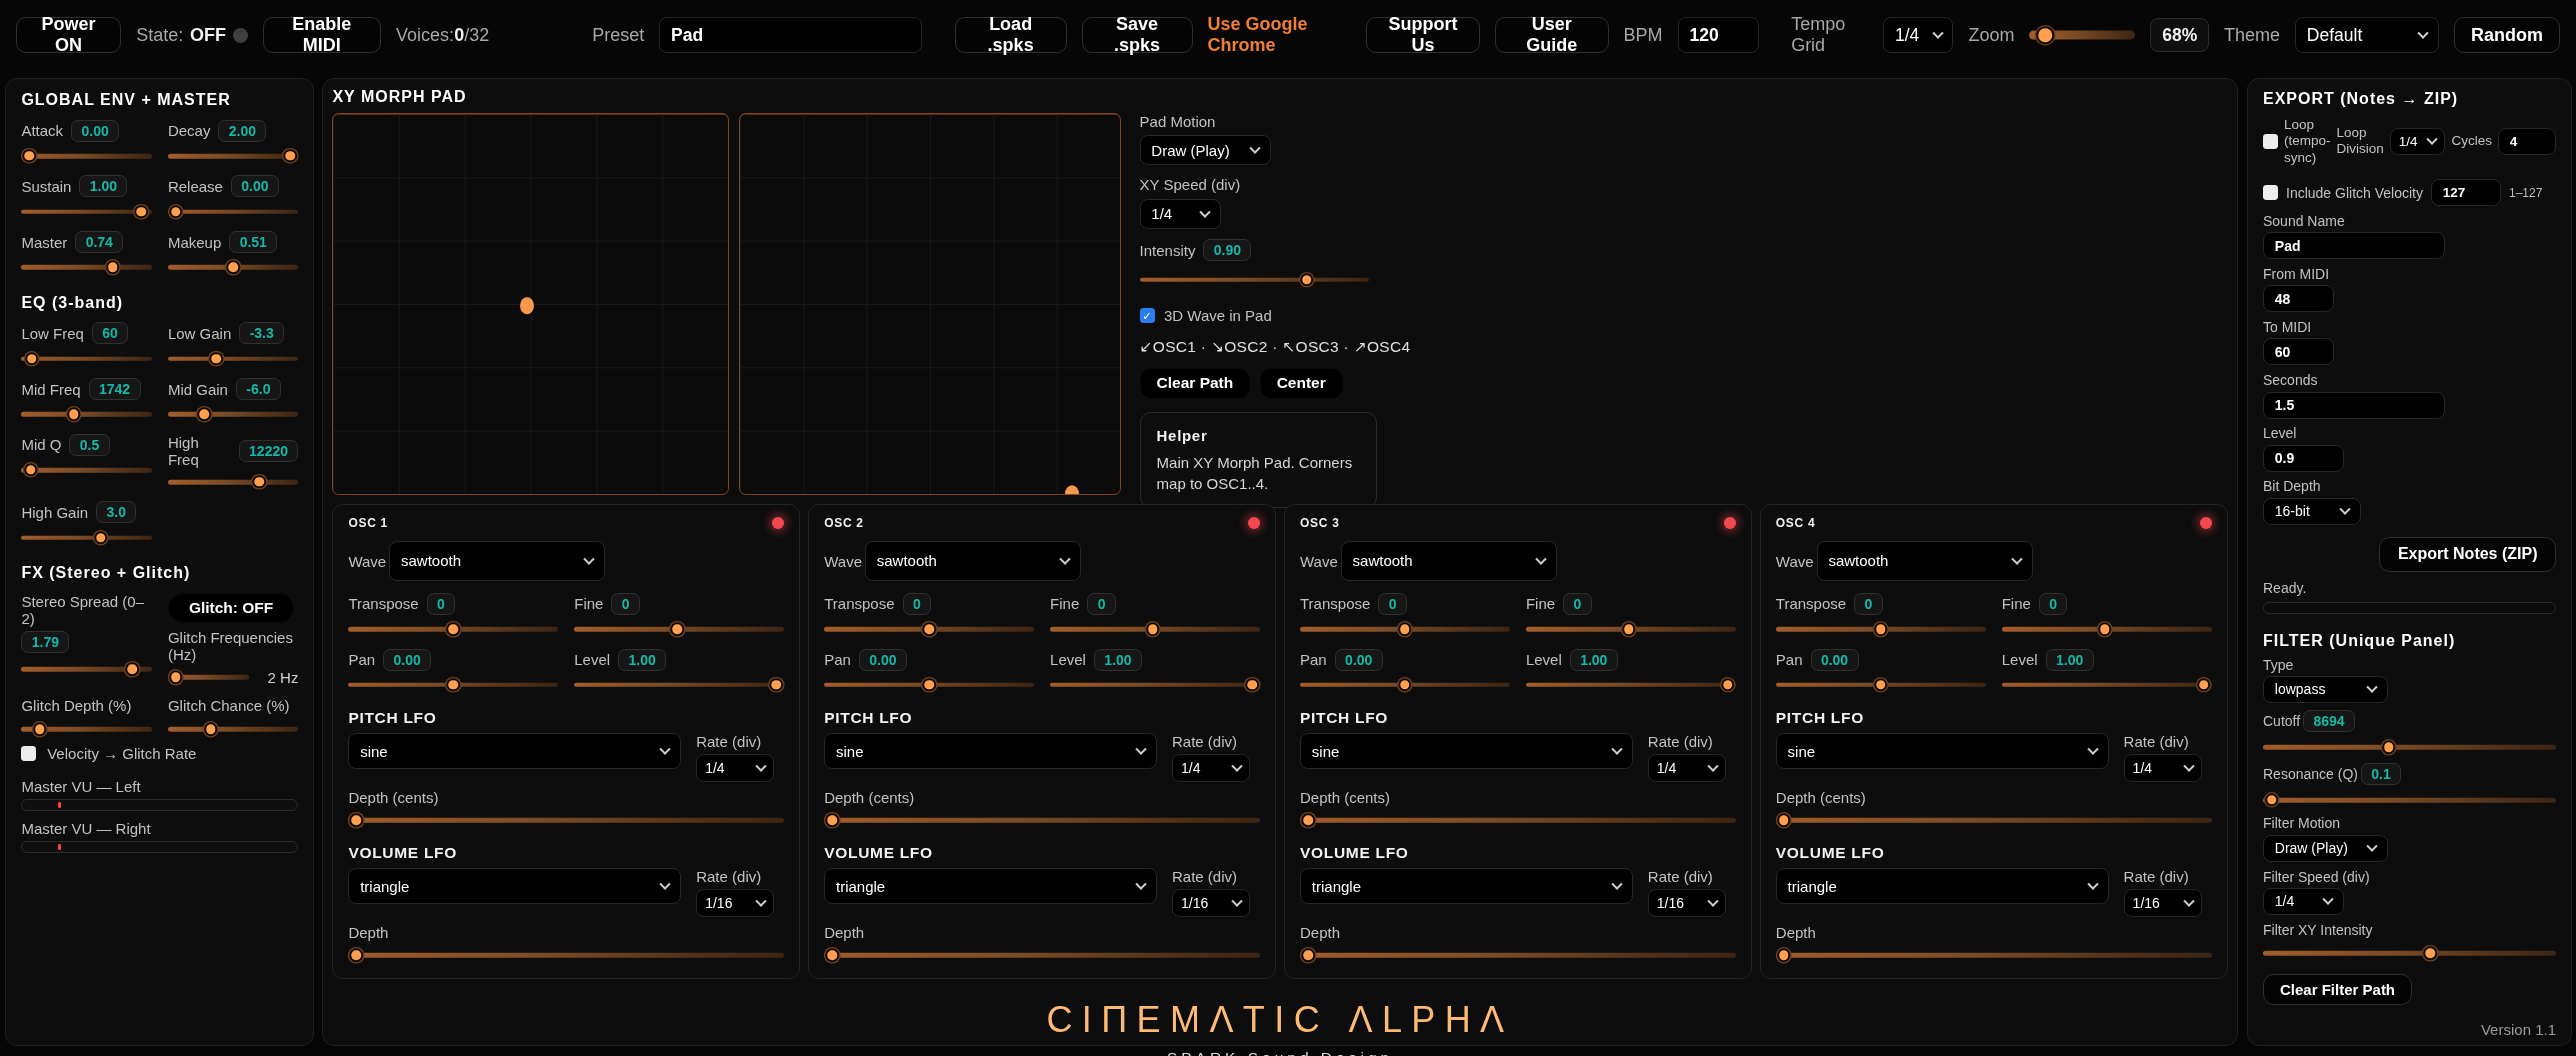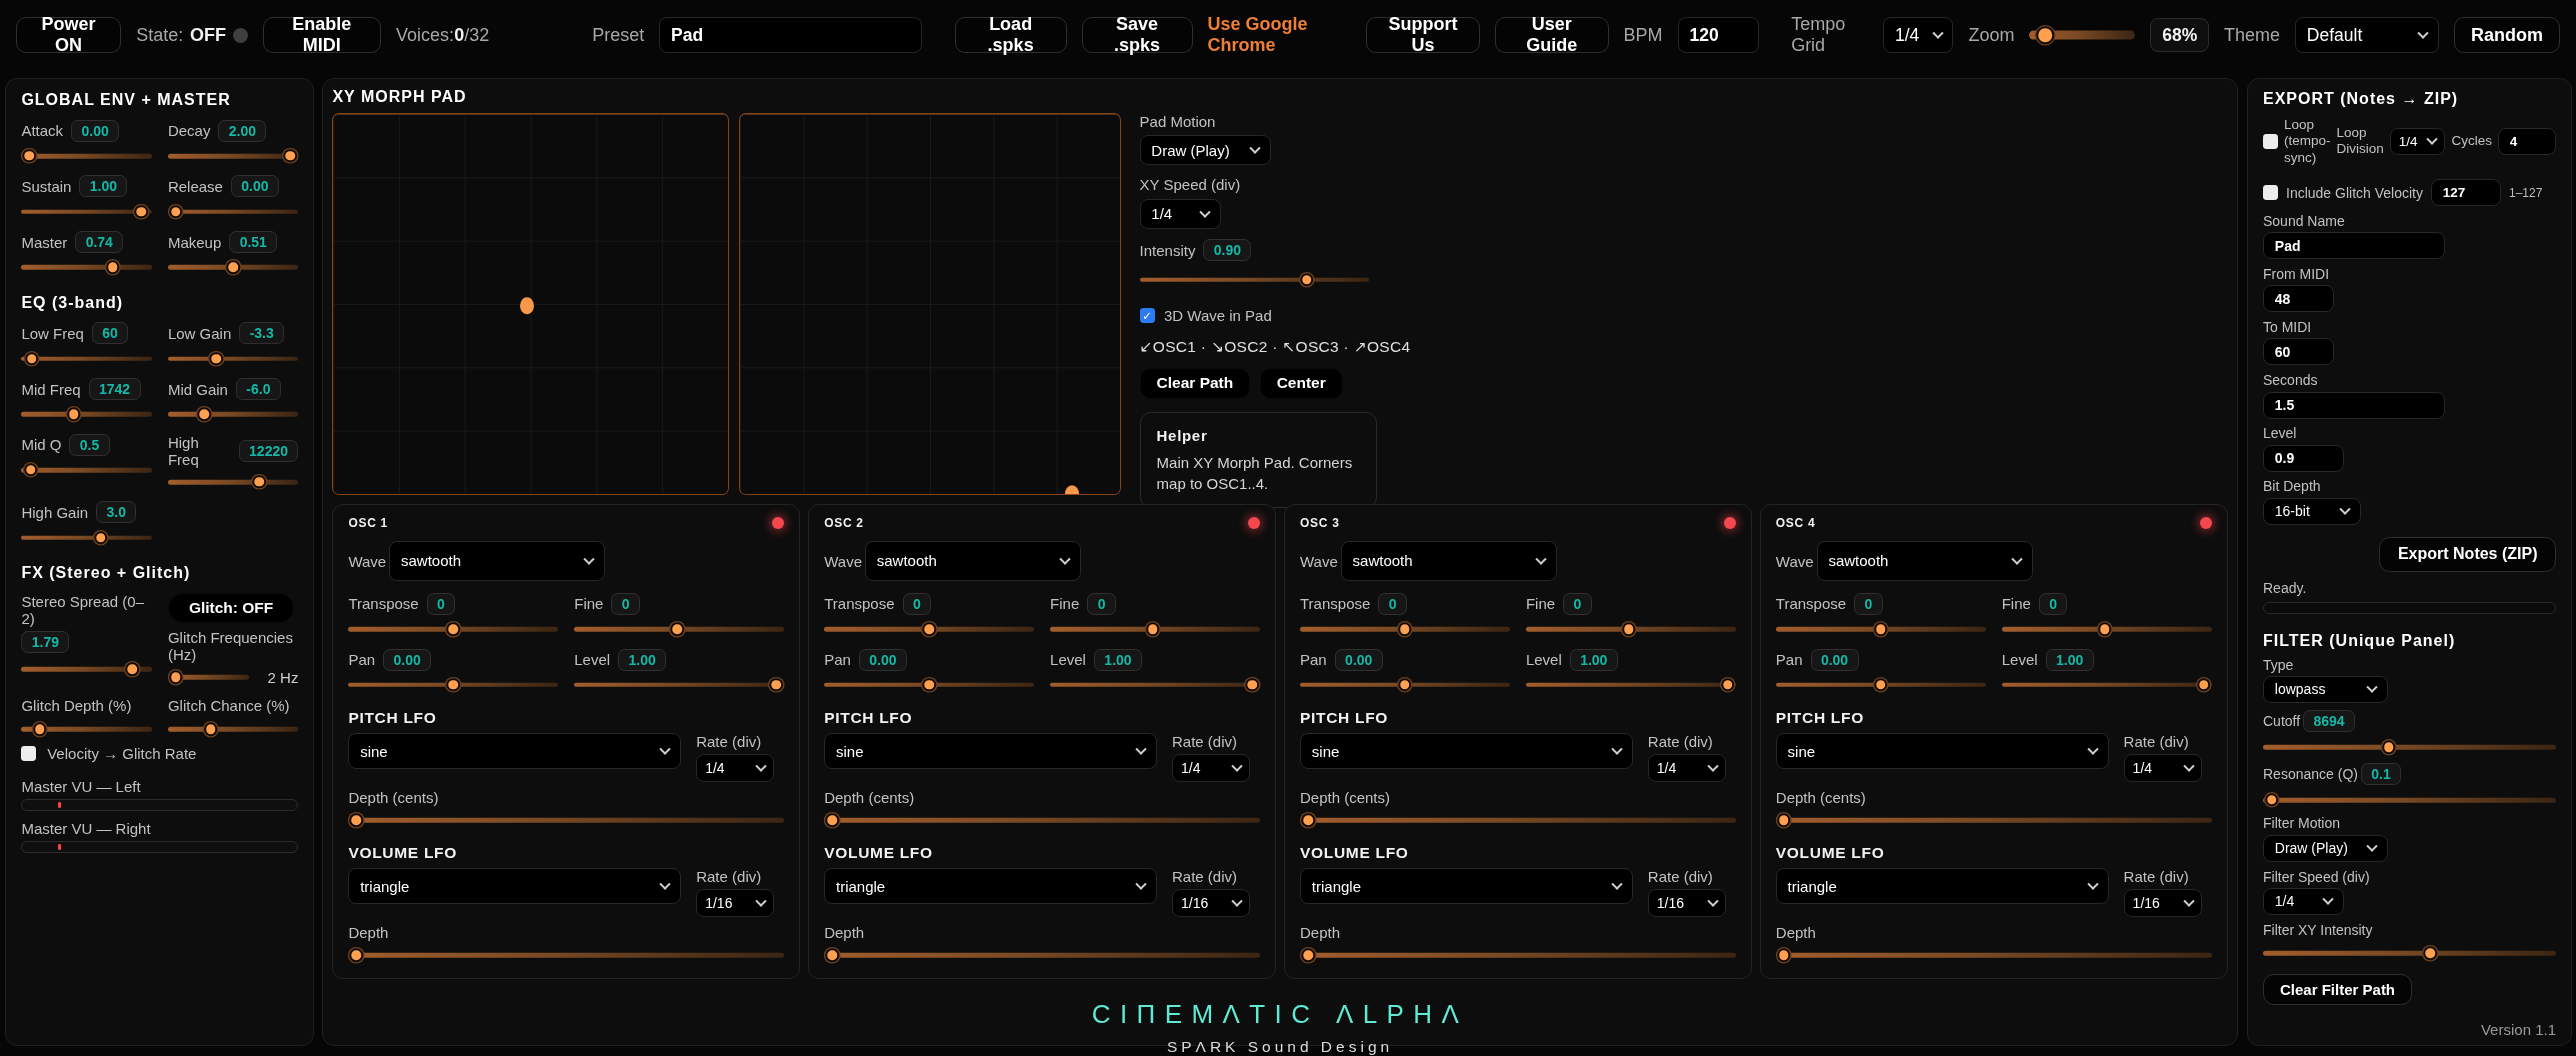--- a/index.html
+++ b/index.html
@@ -92,21 +92,21 @@
   .osc-title{font-size:12px;font-weight:700;letter-spacing:0.7px;}
   .wave-dd{width:216px;height:40px;margin:4px 0 12px 0;}
   .sub-title{font-size:15.5px;font-weight:700;letter-spacing:0.7px;margin:15px 0 6.7px 0;}
   .lfo-row{display:flex;gap:15px;align-items:flex-start;margin-bottom:6.7px;}
   .lfo-wave-dd{flex:1;height:36px;}
   .rate-col{width:88px;flex:none;}
   .rate-dd{width:78px;height:28px;margin-top:4px;font-size:14px;padding:0 8px;}
   .depth-slider{margin-top:5.4px;}
 
   .logo{-webkit-user-select:none;text-align:center;margin-top:20px;}
-  .logo-main{font-size:26px;letter-spacing:9.4px;color:#5eead4;font-weight:500;}
+  .logo-main{font-size:36px;letter-spacing:9.4px;color:#fdba74;font-weight:500;}
   .logo-sub{font-size:15.5px;letter-spacing:4px;color:#dcdcdc;margin-top:8px;}
 
   
   .rp .lbl{font-size:14px;}
   .pair{margin-top:6.7px;}
   .pair .tinput,.pair .dd{margin-top:3.4px;height:27px;font-size:14px;}
   .looprow{display:flex;align-items:center;gap:6px;margin-top:9.4px;}
   .looprow .wrap{font-size:13.5px;color:#c2c2c2;line-height:1.2;}
   .looprow .dd{height:27px;font-size:13.5px;padding:0 8px;width:62px;}
   .looprow .tinput{height:27px;width:58px;font-size:13.5px;}

